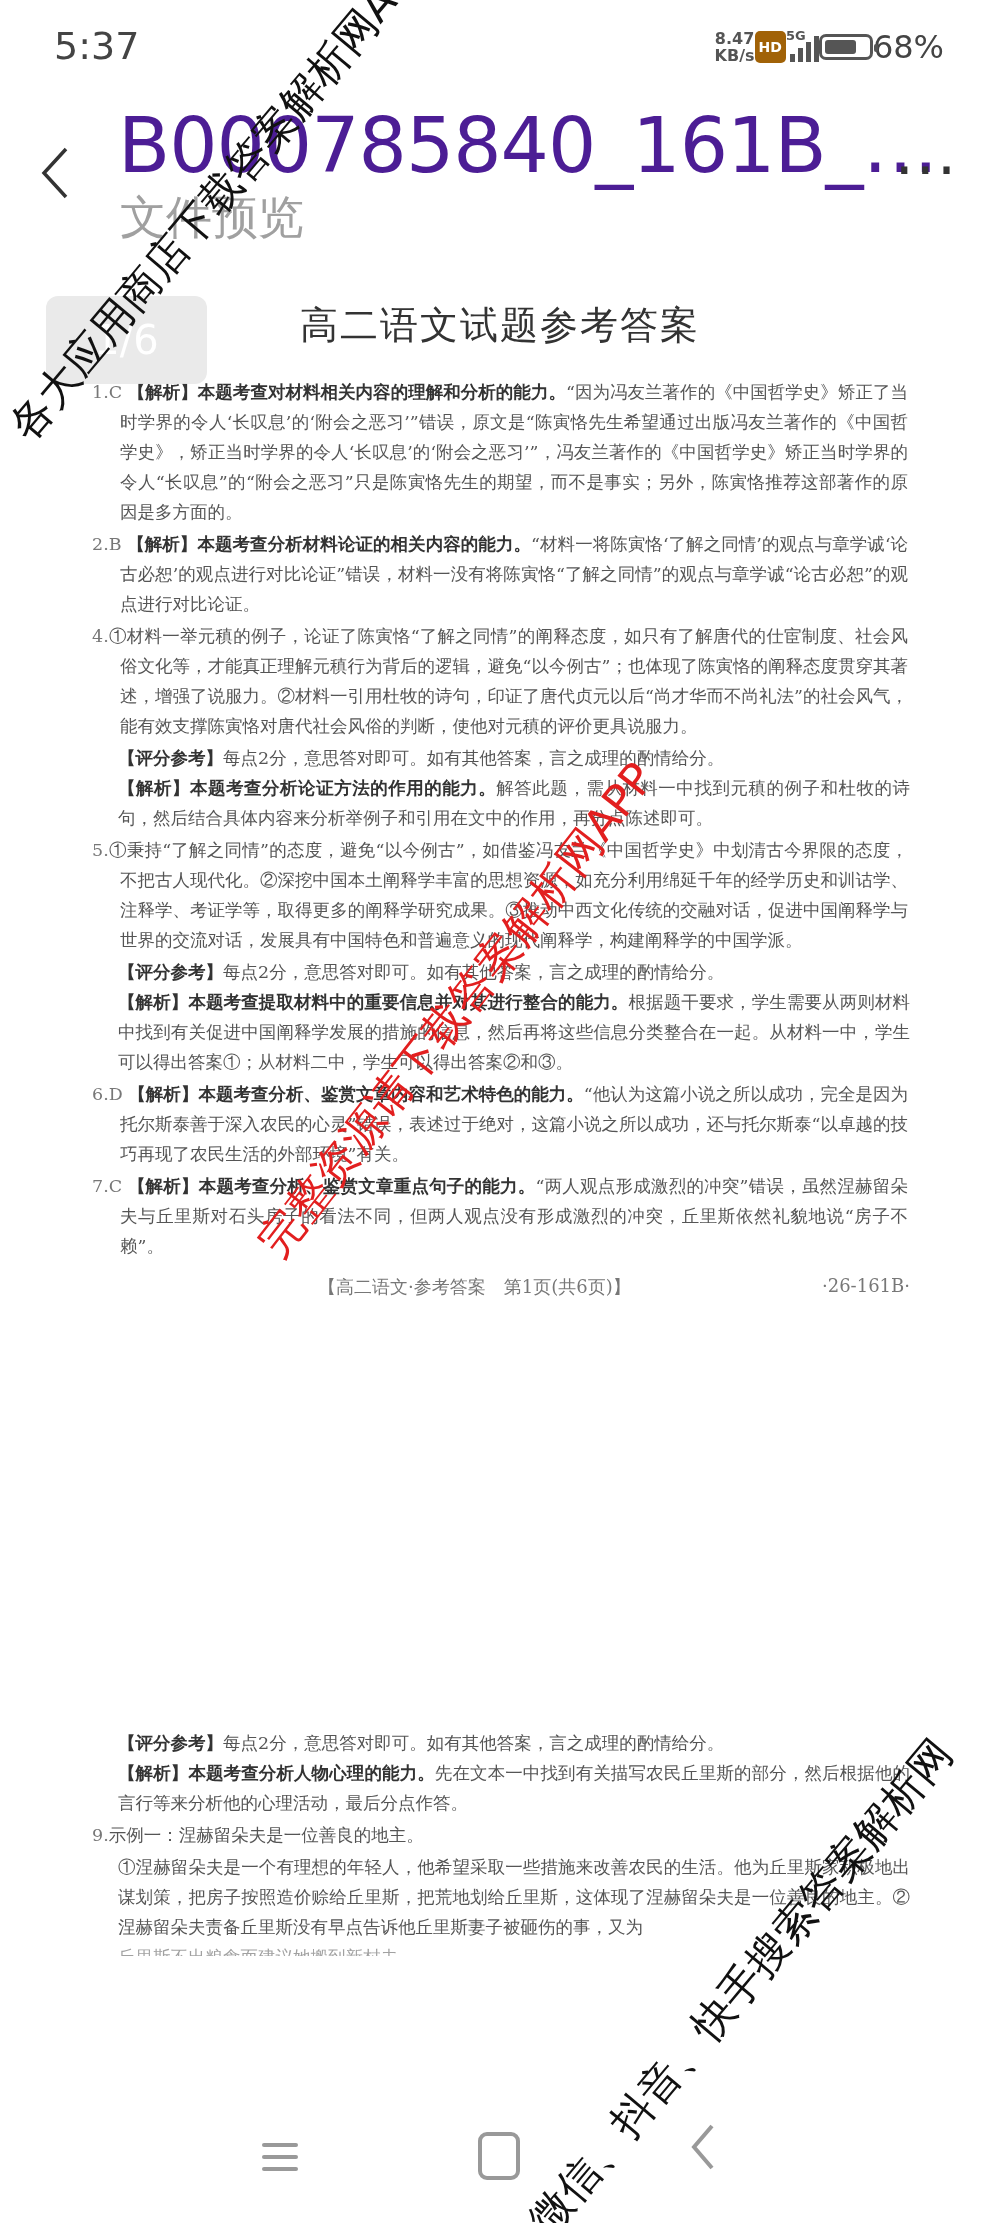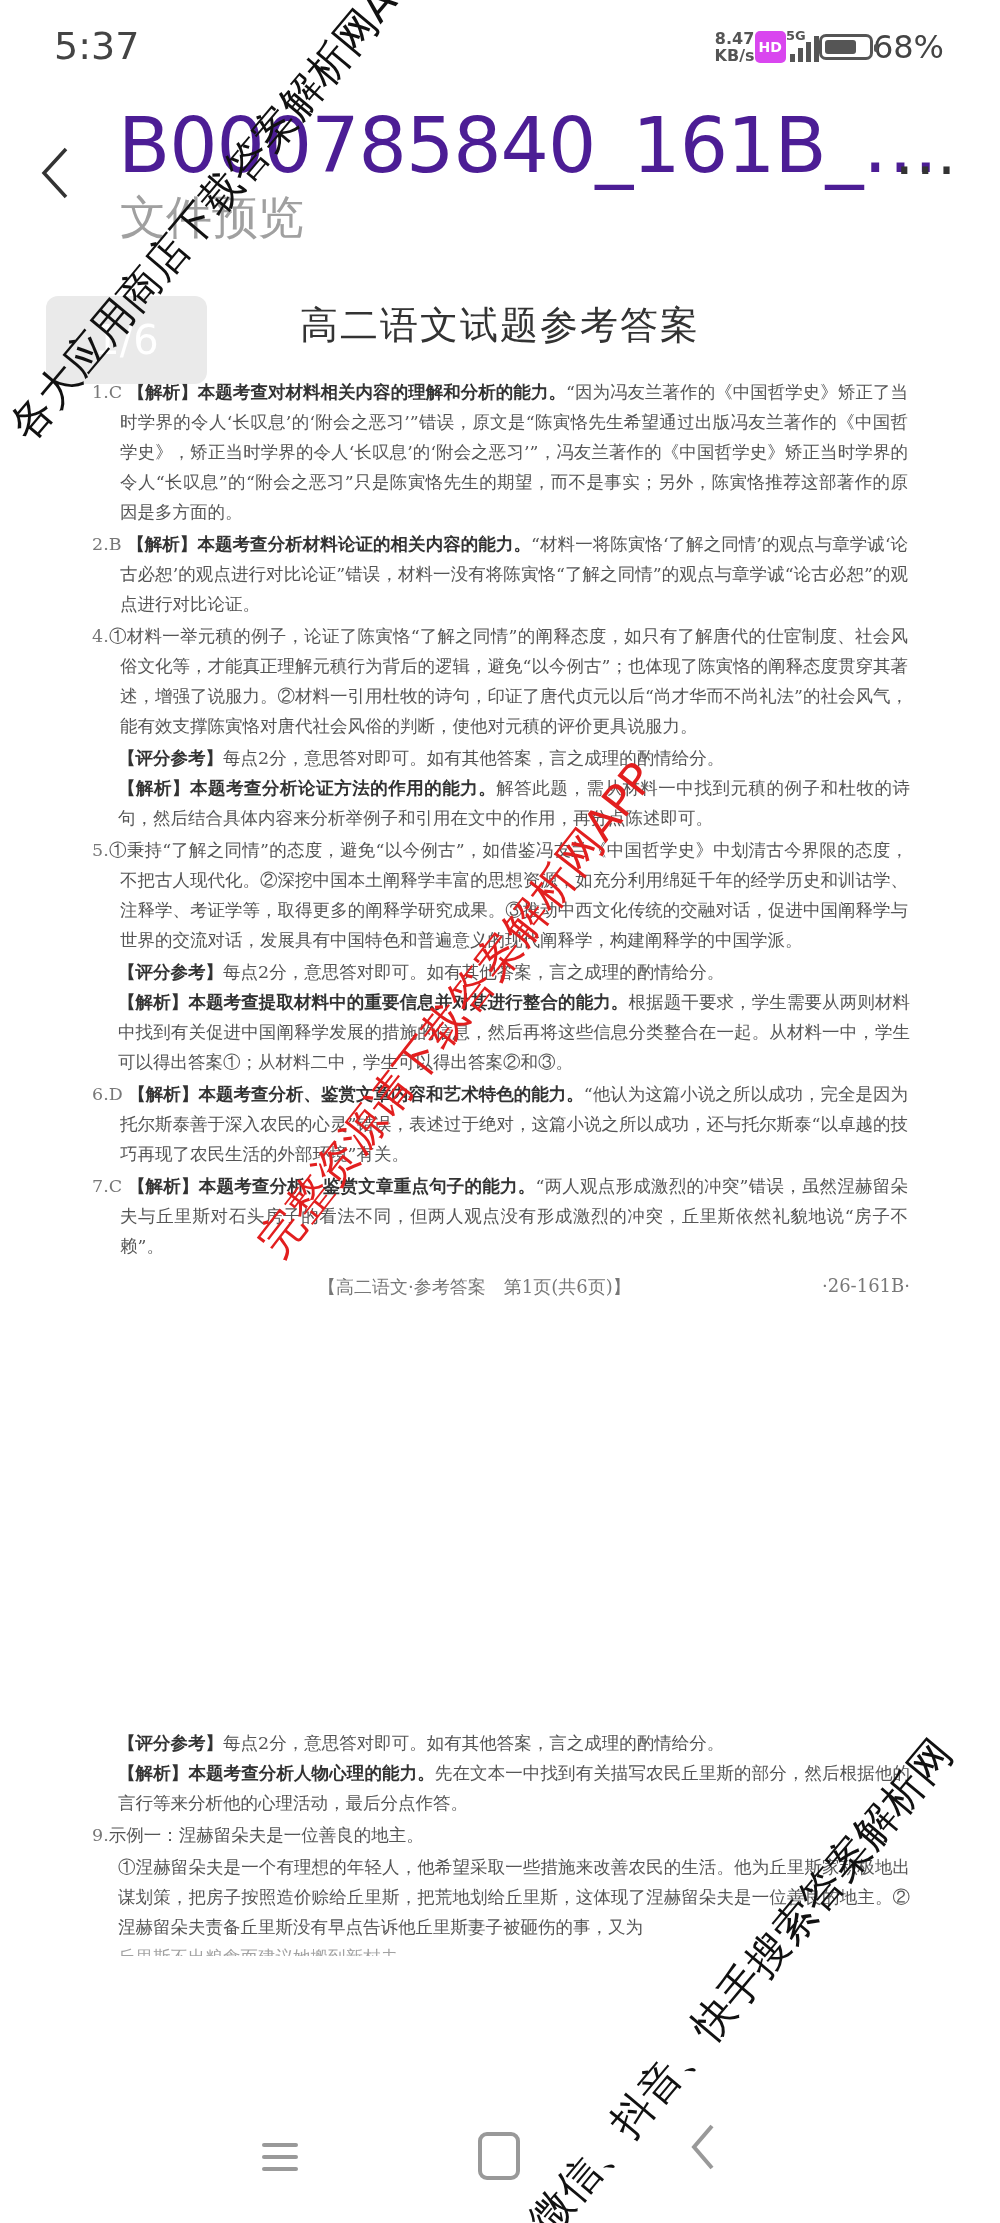--- a/index.html
+++ b/index.html
@@ -1,21 +1,21 @@
 <!DOCTYPE html>
 <html><head>
 <meta charset="utf-8">
 <style>
   html, body { margin:0; padding:0; background:#ffffff; }
   body { width:1000px; height:2223px; position:relative; overflow:hidden; font-family:"DejaVu Sans","Liberation Sans",sans-serif; color:#333; }
   .statusbar { position:absolute; left:0; top:0; width:1000px; height:100px; }
   .time { position:absolute; left:54px; top:24px; font-size:38px; color:#444; }
   .status-right { position:absolute; right:56px; top:28px; display:flex; align-items:center; color:#444; }
   .netspeed { font-size:16px; line-height:17px; text-align:center; font-weight:bold; color:#555; }
-  .hd { background:#d946ef; color:#fff; font-size:14px; font-weight:bold; border-radius:5px; padding:8px 4px; }
+  .hd { background:#a16207; color:#fff; font-size:14px; font-weight:bold; border-radius:5px; padding:8px 4px; }
   .signal { display:flex; align-items:flex-end; gap:3px; height:30px; position:relative; padding-left:4px;justify-content:center; }
   .signal .lbl { position:absolute; left:0; top:-4px; font-size:13px; font-weight:bold; color:#555; }
   .signal i { display:block; width:5px; background:#555; }
   .battery { width:54px; height:26px; border:3px solid #555; border-radius:7px; position:relative; box-sizing:border-box; }
   .battery::after { content:""; position:absolute; right:-8px; top:7px; width:4px; height:8px; background:#555; border-radius:2px; }
   .battery .fill { position:absolute; left:3px; top:3px; bottom:3px; width:64%; background:#555; border-radius:3px; }
   .pct { font-size:32px; color:#444; }
 
   .titlebar { position:absolute; left:0; top:95px; width:1000px; height:160px; }
   .back { position:absolute; left:40px; top:50px; width:40px; height:70px; font-size:60px; color:#333; line-height:60px; cursor:pointer; }

